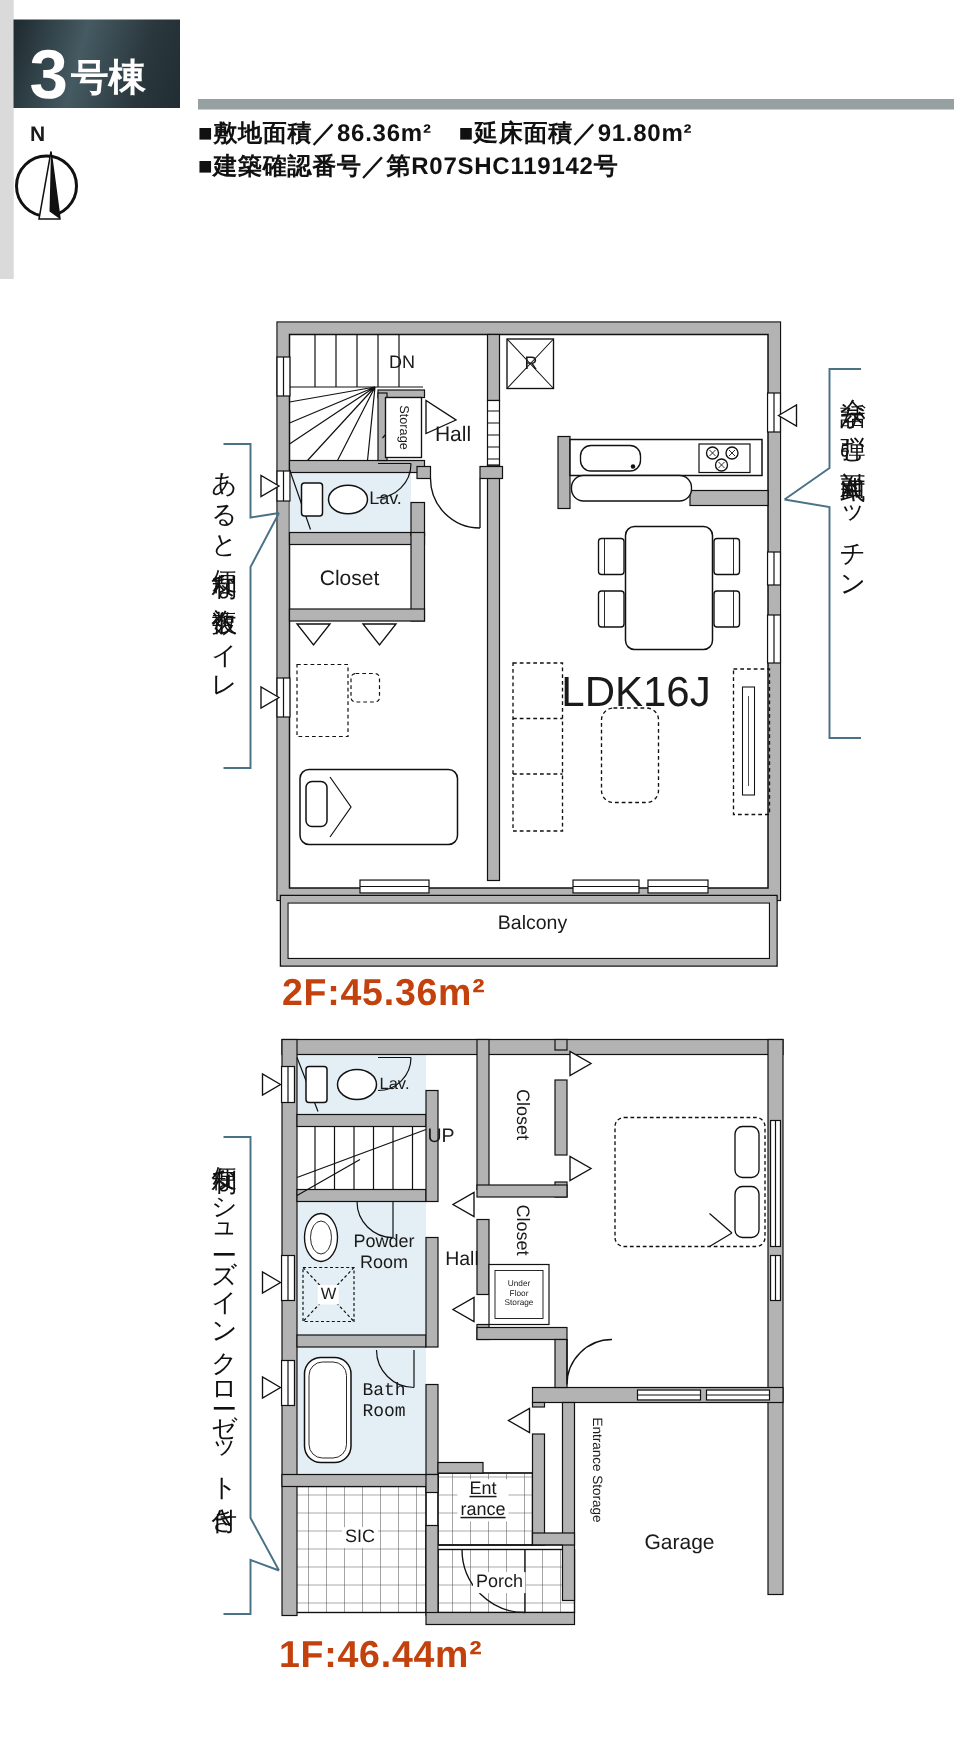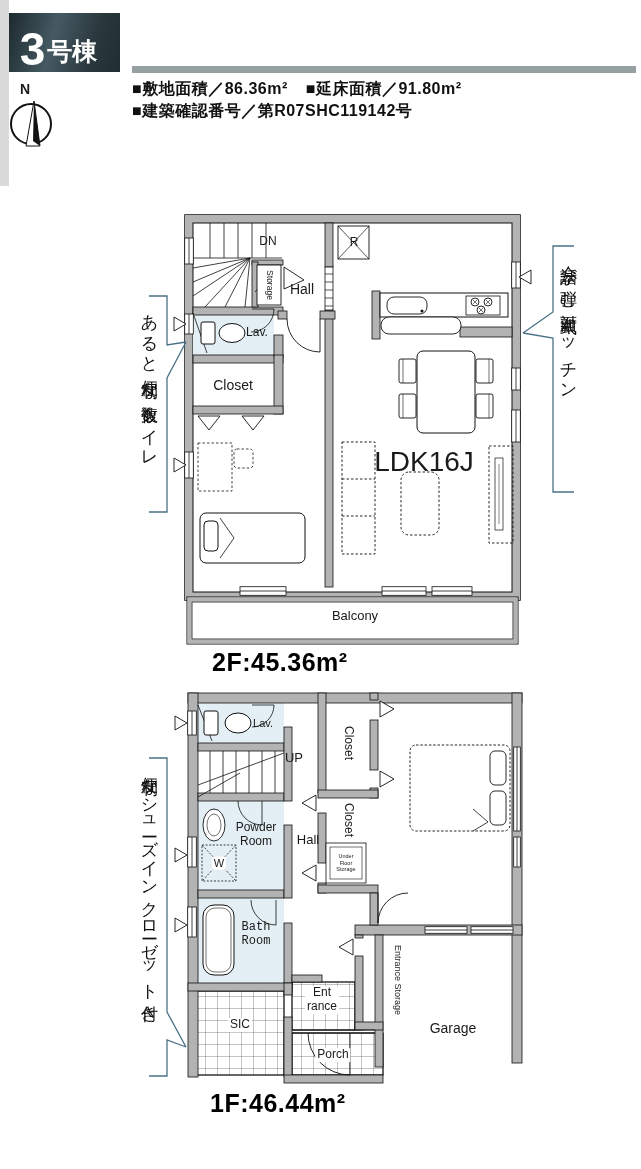--- a/index.html
+++ b/index.html
@@ -7,21 +7,21 @@
        font-family:"Liberation Sans",sans-serif;color:#1a1a1a;}
   #stage{position:absolute;inset:0;}
   svg{position:absolute;left:0;top:0;}
   .lbl{position:absolute;transform:translate(-50%,-50%);white-space:nowrap;color:#1a1a1a;
        font-family:"Liberation Sans",sans-serif;line-height:1.15;}
   .wrap{white-space:normal;text-align:center;}
   .vert{transform:translate(-50%,-50%) rotate(90deg);}
   .vjp{writing-mode:vertical-rl;text-orientation:upright;letter-spacing:2px;
        font-size:17px;position:absolute;color:#111;}
   .whitebg{background:#fff;padding:0 2px;}
-  .area-label{position:absolute;font-weight:bold;font-size:25px;letter-spacing:0.5px;color:#000000;margin-left:24px;}
+  .area-label{position:absolute;font-weight:bold;font-size:25px;letter-spacing:0.5px;color:#c2410c;}
   #badge{position:absolute;left:9px;top:13px;width:111px;height:59px;
          background:linear-gradient(105deg,#1d2a2f 0%,#455a62 40%,#2a373d 75%,#202d33 100%);
          display:flex;align-items:flex-end;justify-content:center;color:#fff;}
   #badge .num{font-size:46px;font-weight:bold;line-height:0.95;}
   #badge .suf{font-size:25px;font-weight:bold;margin:0 12px 4px 2px;}
   #hbar{position:absolute;left:132px;top:66px;width:504px;height:7px;background:#97a0a0;}
   .info{position:absolute;left:132px;font-size:16px;font-weight:bold;letter-spacing:0.5px;
         display:flex;gap:18px;color:#111;}
   #leftstrip{position:absolute;left:0;top:0;width:9px;height:186px;background:#dadada;}
   .n-label{position:absolute;font-size:14px;font-weight:bold;}
@@ -358,21 +358,21 @@
 <div class="lbl vert" style="left:348px;top:743px;font-size:12px;">Closet</div>
 <div class="lbl vert" style="left:348px;top:820px;font-size:12px;">Closet</div>
 <div class="lbl wrap" style="left:346px;top:863px;font-size:5.5px;width:26px;line-height:1.2;">Under Floor Storage</div>
 <div class="lbl wrap" style="left:256px;top:835px;font-size:12px;width:58px;">Powder Room</div>
 <div class="lbl" style="left:308px;top:840px;font-size:13px;">Hall</div>
 <div class="lbl whitebg" style="left:219px;top:863px;font-size:11px;">W</div>
 <div class="lbl wrap" style="left:256px;top:935px;font-size:12px;width:50px;font-family:Liberation Mono, monospace;">Bath Room</div>
 <div class="lbl vert" style="left:398px;top:980px;font-size:9px;">Entrance Storage</div>
 <div class="lbl" style="left:453px;top:1028px;font-size:14px;">Garage</div>
 <div class="lbl whitebg" style="left:240px;top:1025px;font-size:12px;">SIC</div>
-<div class="lbl whitebg" style="left:322px;top:1000px;font-size:12px;white-space:pre-line;text-align:center;">Ent
+<div class="lbl whitebg" style="left:322px;top:1000px;font-size:12px;white-space:pre-line;text-align:center;text-decoration:underline;">Ent
 rance</div>
 <div class="lbl whitebg" style="left:333px;top:1055px;font-size:12px;">Porch</div>
 <div class="area-label" style="left:186px;top:1089px;">1F:46.44m²</div>
 
 <div class="vjp" style="left:138px;top:302px;height:215px;">あると便利な複数トイレ</div>
 <div class="vjp" style="left:557px;top:252px;height:230px;">会話が弾む対面式キッチン</div>
 <div class="vjp" style="left:138px;top:764px;height:305px;letter-spacing:1px;">便利なシューズインクローゼット付き</div>
 
 </div>
 

